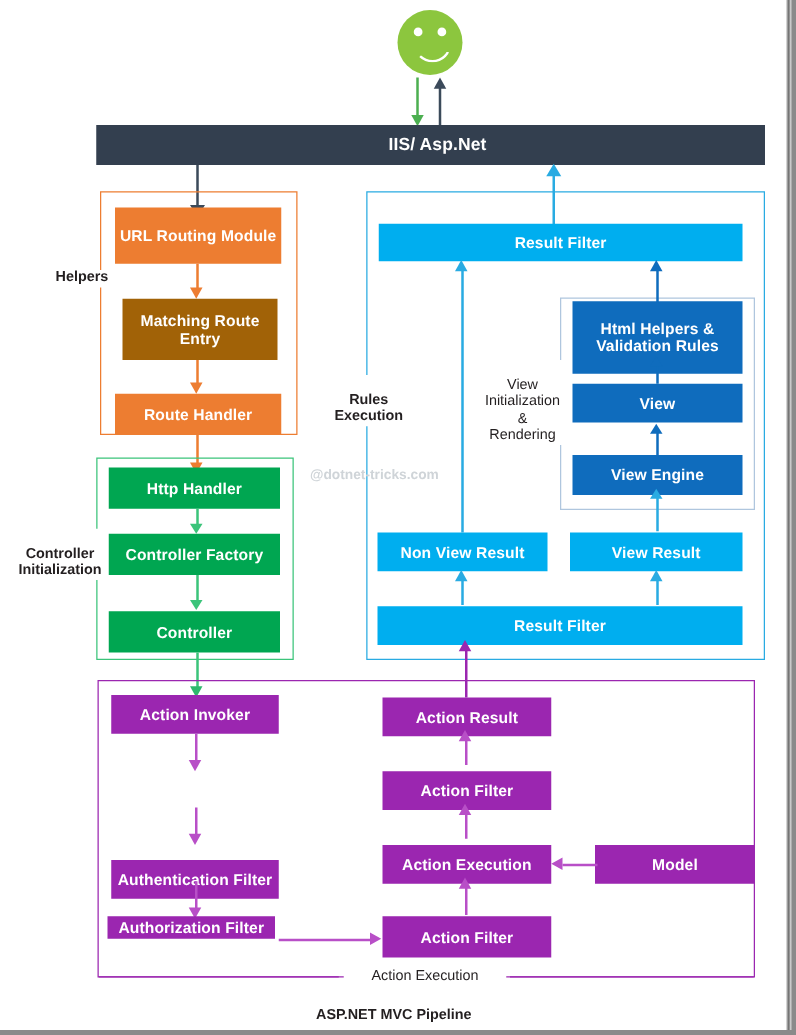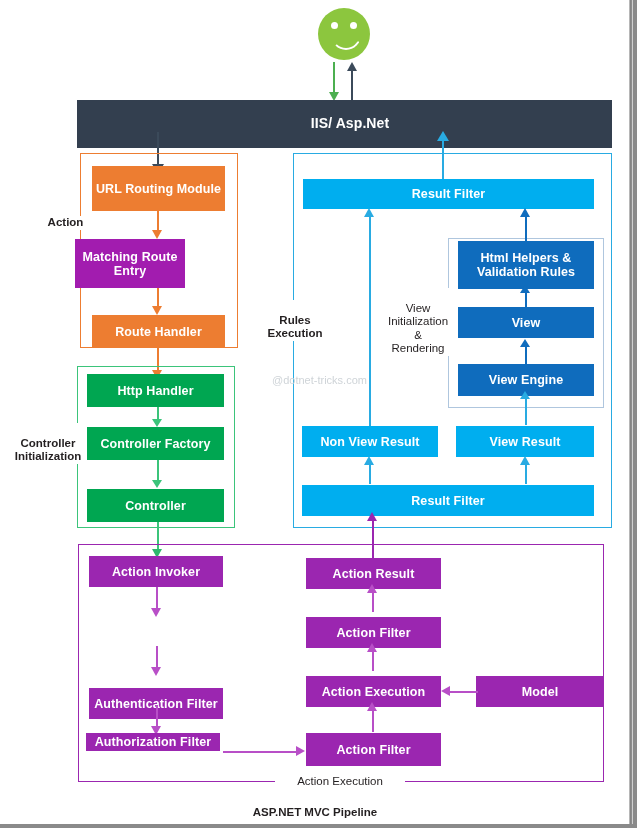--- a/index.html
+++ b/index.html
@@ -20,23 +20,22 @@
     position:absolute;box-sizing:border-box;color:#fff;
     display:flex;align-items:center;justify-content:center;
     text-align:center;line-height:1.12;font-weight:600;
     letter-spacing:.1px;
   }
   .frame{position:absolute;box-sizing:border-box;background:transparent;}
   .lbl{position:absolute;color:#231f20;text-align:center;line-height:1.18;font-weight:600;}
   .vline,.hline{position:absolute;}
   .arrowhead{position:absolute;width:0;height:0;}
   .watermark{
-    position:absolute;color:#cfd4d8;font-size:11px;font-weight:400;
+    position:absolute;color:#cfd4d8;font-size:11px;font-weight:700;
     white-space:nowrap;
-    margin-left:24px;
   }
   
   .smiley{position:absolute;border-radius:50%;}
   .eye{position:absolute;border-radius:50%;background:#fff;}
   .mouth{position:absolute;border:2.5px solid #fff;border-top-color:transparent;
          border-left-color:transparent;border-right-color:transparent;
          border-radius:0 0 60px 60px;}
   .caption{position:absolute;color:#231f20;font-size:11.5px;font-weight:600;text-align:center;}
   .grpline{position:absolute;background:#9b26b0;height:1px;}
 </style>
@@ -50,42 +49,42 @@
     <span class="eye" style="left:32px;top:14px;width:7px;height:7px;"></span>
     <span class="mouth" style="left:13px;top:26px;width:26px;height:12px;"></span>
   </div>
 
   <div class="vline" style="left:333px;top:62px;width:2px;height:32px;background:#4CAF50;"></div>
   <div class="arrowhead" style="left:329px;top:92px;border-left:5px solid transparent;border-right:5px solid transparent;border-top:9px solid #4CAF50;"></div>
 
   <div class="vline" style="left:351px;top:70px;width:2px;height:30px;background:#3b4a5a;"></div>
   <div class="arrowhead" style="left:347px;top:62px;border-left:5px solid transparent;border-right:5px solid transparent;border-bottom:9px solid #3b4a5a;"></div>
 
-  <div class="box" style="left:77px;top:100px;width:535px;height:48px;background:#333f4f;font-size:14px;padding-left:11px;">
+  <div class="box" style="left:77px;top:100px;width:535px;height:32px;background:#333f4f;font-size:14px;padding-left:11px;">
     <span>IIS/ Asp.Net</span>
   </div>
 
   <div class="vline" style="left:157px;top:132px;width:2px;height:35px;background:#3b4a5a;"></div>
   <div class="arrowhead" style="left:152px;top:164px;border-left:6px solid transparent;border-right:6px solid transparent;border-top:10px solid #3b4a5a;"></div>
 
   <div class="vline" style="left:442px;top:140px;width:2px;height:40px;background:#29ABE2;"></div>
   <div class="arrowhead" style="left:437px;top:131px;border-left:6px solid transparent;border-right:6px solid transparent;border-bottom:10px solid #29ABE2;"></div>
 
   <div class="frame" style="left:80px;top:153px;width:158px;height:195px;border:1.5px solid #ED7D31;"></div>
   <div class="lbl" style="left:28px;top:216px;width:75px;font-size:11.5px;background:#fff;">
-    <span>Action</span>
+    <span>Helpers</span>
   </div>
 
   <div class="box" style="left:92px;top:166px;width:133px;height:45px;background:#ED7D31;font-size:12.5px;">
     <span>URL Routing Module</span>
   </div>
   <div class="vline" style="left:157px;top:211px;width:2px;height:22px;background:#ED7D31;"></div>
   <div class="arrowhead" style="left:152px;top:230px;border-left:5px solid transparent;border-right:5px solid transparent;border-top:9px solid #ED7D31;"></div>
 
-  <div class="box" style="left:75px;top:239px;width:110px;height:49px;background:#a21caf;font-size:12.5px;">
+  <div class="box" style="left:98px;top:239px;width:124px;height:49px;background:#a16207;font-size:12.5px;">
     <span>Matching Route Entry</span>
   </div>
   <div class="vline" style="left:157px;top:288px;width:2px;height:21px;background:#ED7D31;"></div>
   <div class="arrowhead" style="left:152px;top:306px;border-left:5px solid transparent;border-right:5px solid transparent;border-top:9px solid #ED7D31;"></div>
 
   <div class="box" style="left:92px;top:315px;width:133px;height:33px;background:#ED7D31;font-size:12.5px;">
     <span>Route Handler</span>
   </div>
 
   <div class="vline" style="left:157px;top:348px;width:2px;height:25px;background:#ED7D31;"></div>
@@ -127,21 +126,21 @@
   </div>
 
   <div class="frame" style="left:448px;top:238px;width:156px;height:170px;border:1.5px solid #AFC6DE;"></div>
   <div class="lbl" style="left:385px;top:288px;width:66px;font-size:11.5px;background:#fff;white-space:pre-line;font-weight:500;">
     <span>View
 Initialization
 &amp;
 Rendering</span>
   </div>
 
-  <div class="box" style="left:458px;top:241px;width:136px;height:48px;background:#0F6CBD;font-size:12.5px;">
+  <div class="box" style="left:458px;top:241px;width:136px;height:58px;background:#0F6CBD;font-size:12.5px;">
     <span>Html Helpers &amp; Validation Rules</span>
   </div>
   <div class="vline" style="left:525px;top:292px;width:2px;height:15px;background:#0F6CBD;"></div>
   <div class="arrowhead" style="left:520px;top:285px;border-left:5px solid transparent;border-right:5px solid transparent;border-bottom:8px solid #0F6CBD;"></div>
 
   <div class="box" style="left:458px;top:307px;width:136px;height:31px;background:#0F6CBD;font-size:12.5px;">
     <span>View</span>
   </div>
   <div class="vline" style="left:525px;top:346px;width:2px;height:18px;background:#0F6CBD;"></div>
   <div class="arrowhead" style="left:520px;top:339px;border-left:5px solid transparent;border-right:5px solid transparent;border-bottom:8px solid #0F6CBD;"></div>

